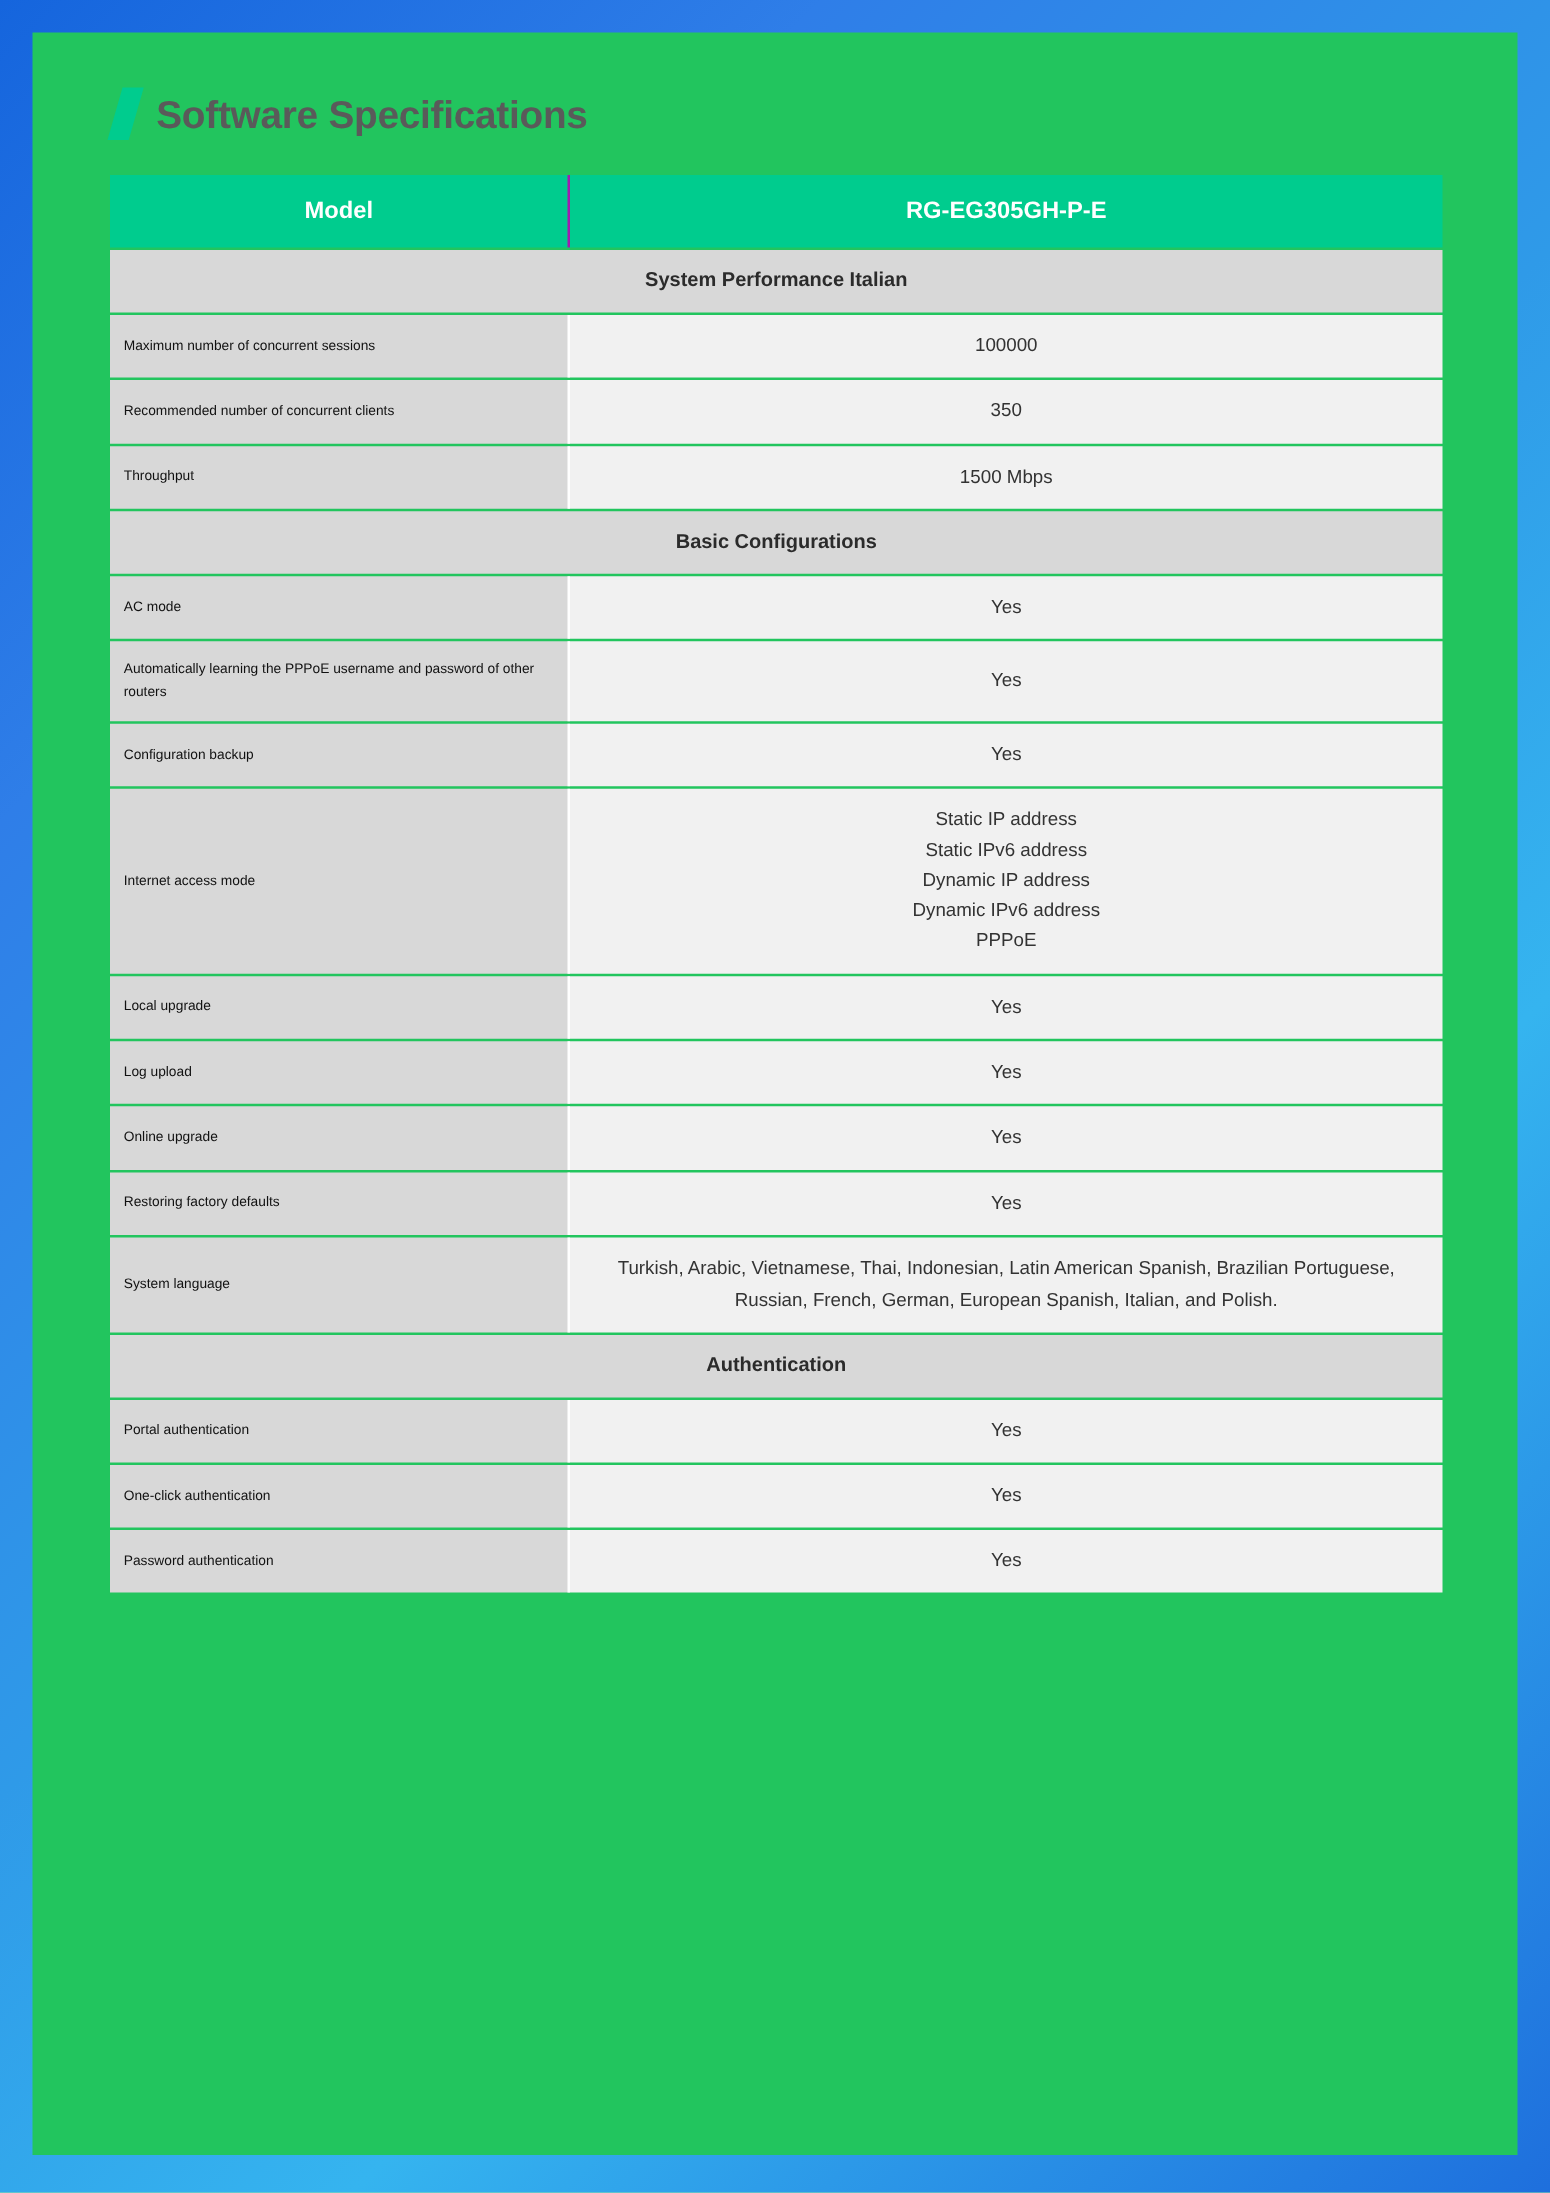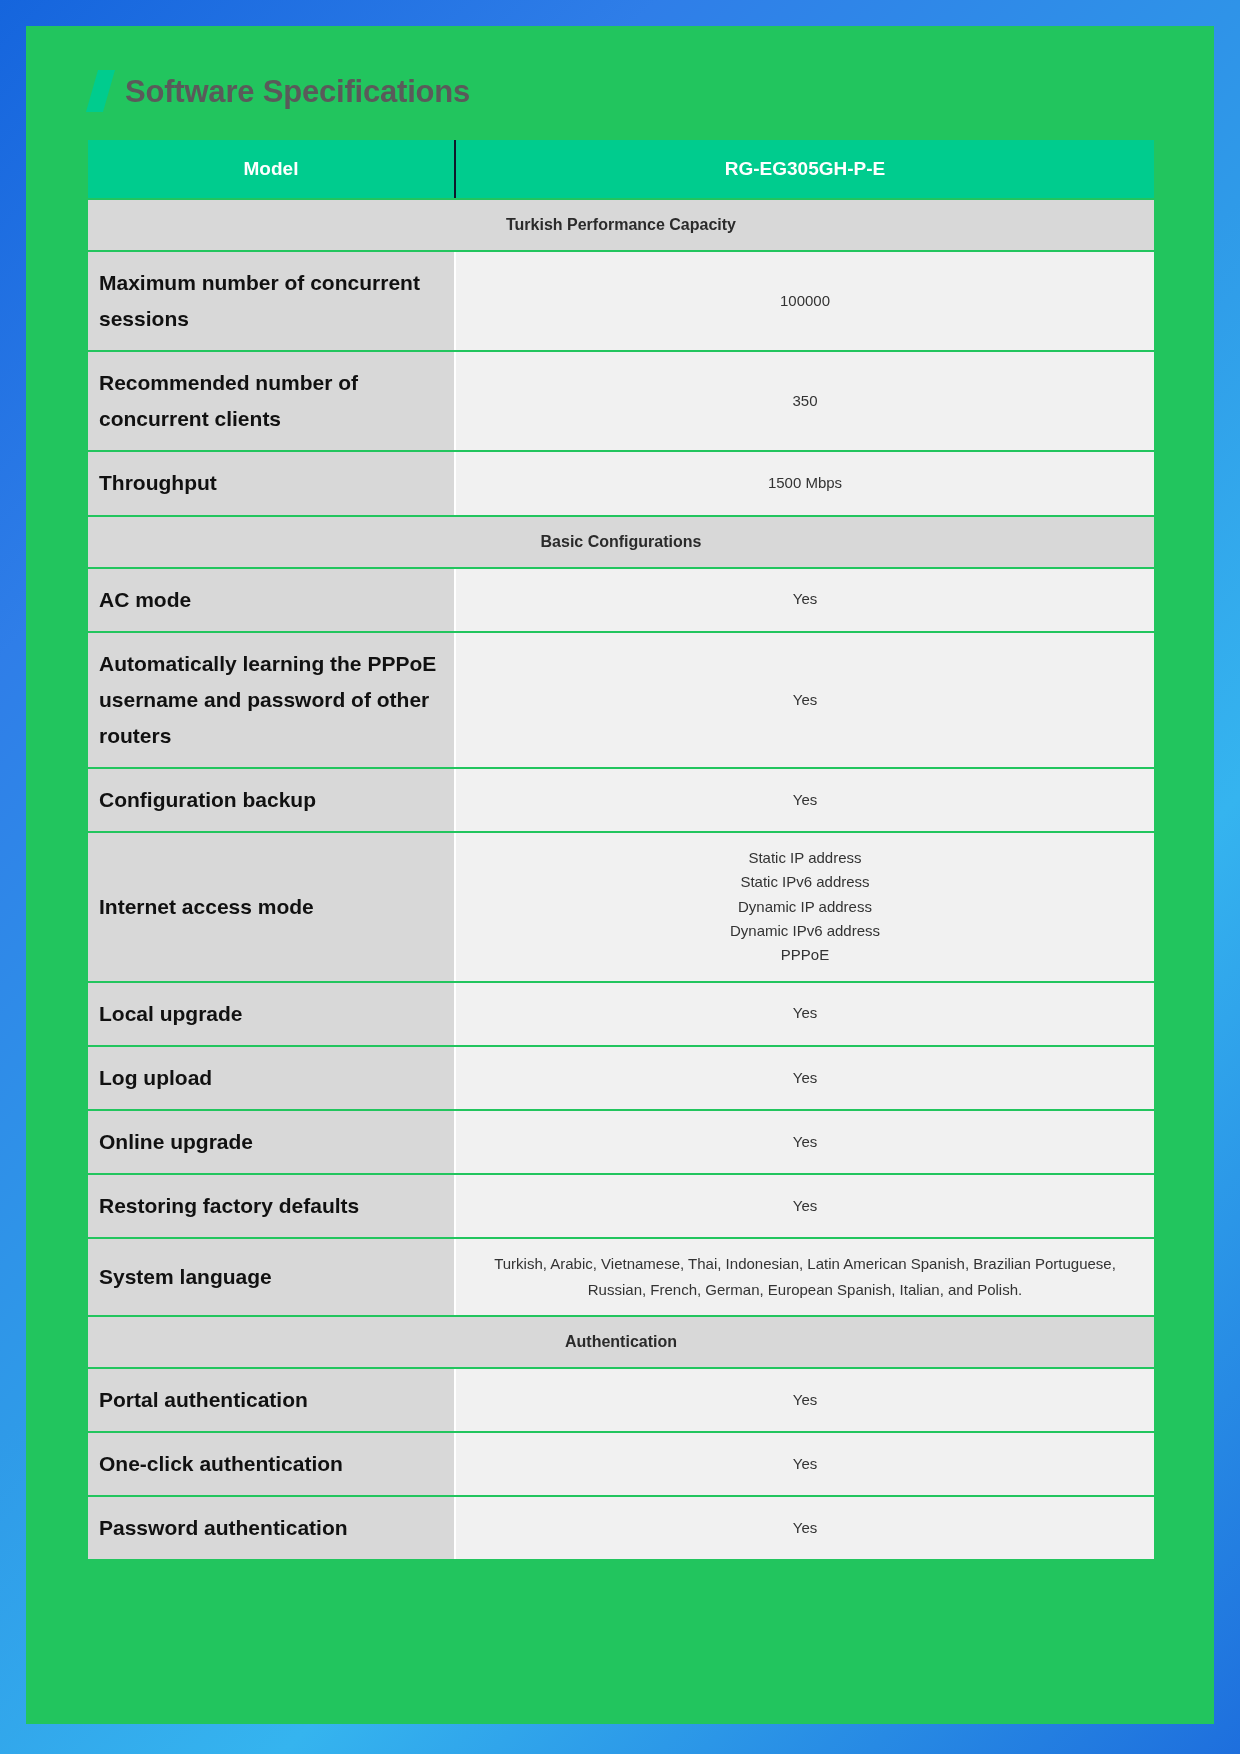--- a/index.html
+++ b/index.html
@@ -58,38 +58,38 @@
   col.c-label { width: 368px; }
   col.c-value { width: auto; }
 
   th.head-cell {
     background: #00cc8e;
     color: #ffffff;
     font-size: 19px;
     font-weight: bold;
     text-align: center;
     padding: 18px 10px;
-    border-right: 2px solid #0f172a;
+    border-right: 2px solid #a21caf;
   }
   th.head-cell:last-child { border-right: none; }
 
   td.section-cell {
     background: #d8d8d8;
     color: #2b2b2b;
     font-size: 16px;
     font-weight: bold;
     text-align: center;
     padding: 16px 10px;
   }
 
   td.label-cell {
     background: #d8d8d8;
     color: #111111;
-    font-size: 21px;
-    font-weight: bold;
+    font-size: 11px;
+    font-weight: normal;
     text-align: left;
     padding: 13px 14px 13px 11px;
     line-height: 1.72;
     vertical-align: middle;
     border-right: 2px solid #ffffff;
   }
 
   td.value-cell {
     background: #f1f1f1;
     color: #333333;
@@ -125,21 +125,21 @@
       <col class="c-value">
     </colgroup>
     <thead>
       <tr>
         <th class="head-cell">Model</th>
         <th class="head-cell">RG-EG305GH-P-E</th>
       </tr>
     </thead>
     <tbody id="table-body">
         <tr>
-          <td class="section-cell" colspan="2">Turkish Performance Capacity</td>
+          <td class="section-cell" colspan="2">System Performance Italian</td>
         </tr>
         <tr>
           <td class="label-cell">Maximum number of concurrent sessions</td>
           <td class="value-cell">
             <span class="vline">100000</span>
           </td>
         </tr>
         <tr>
           <td class="label-cell">Recommended number of concurrent clients</td>
           <td class="value-cell">

